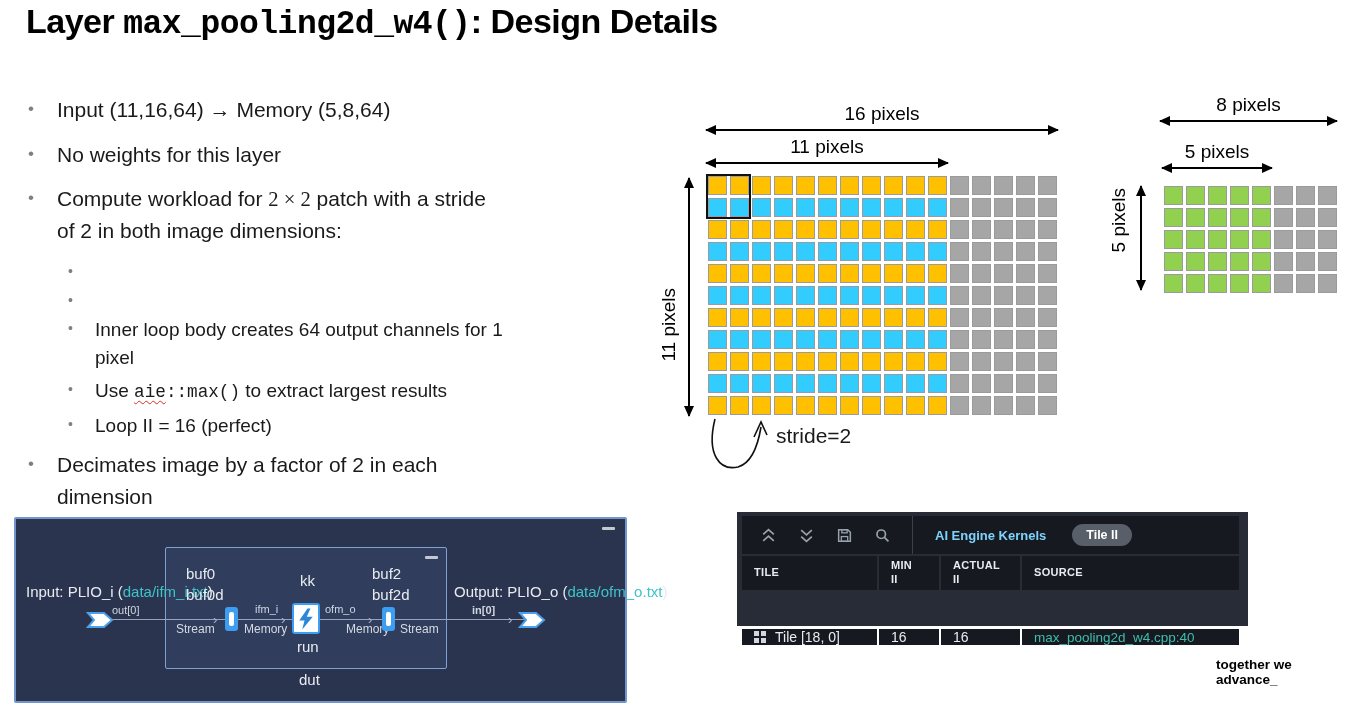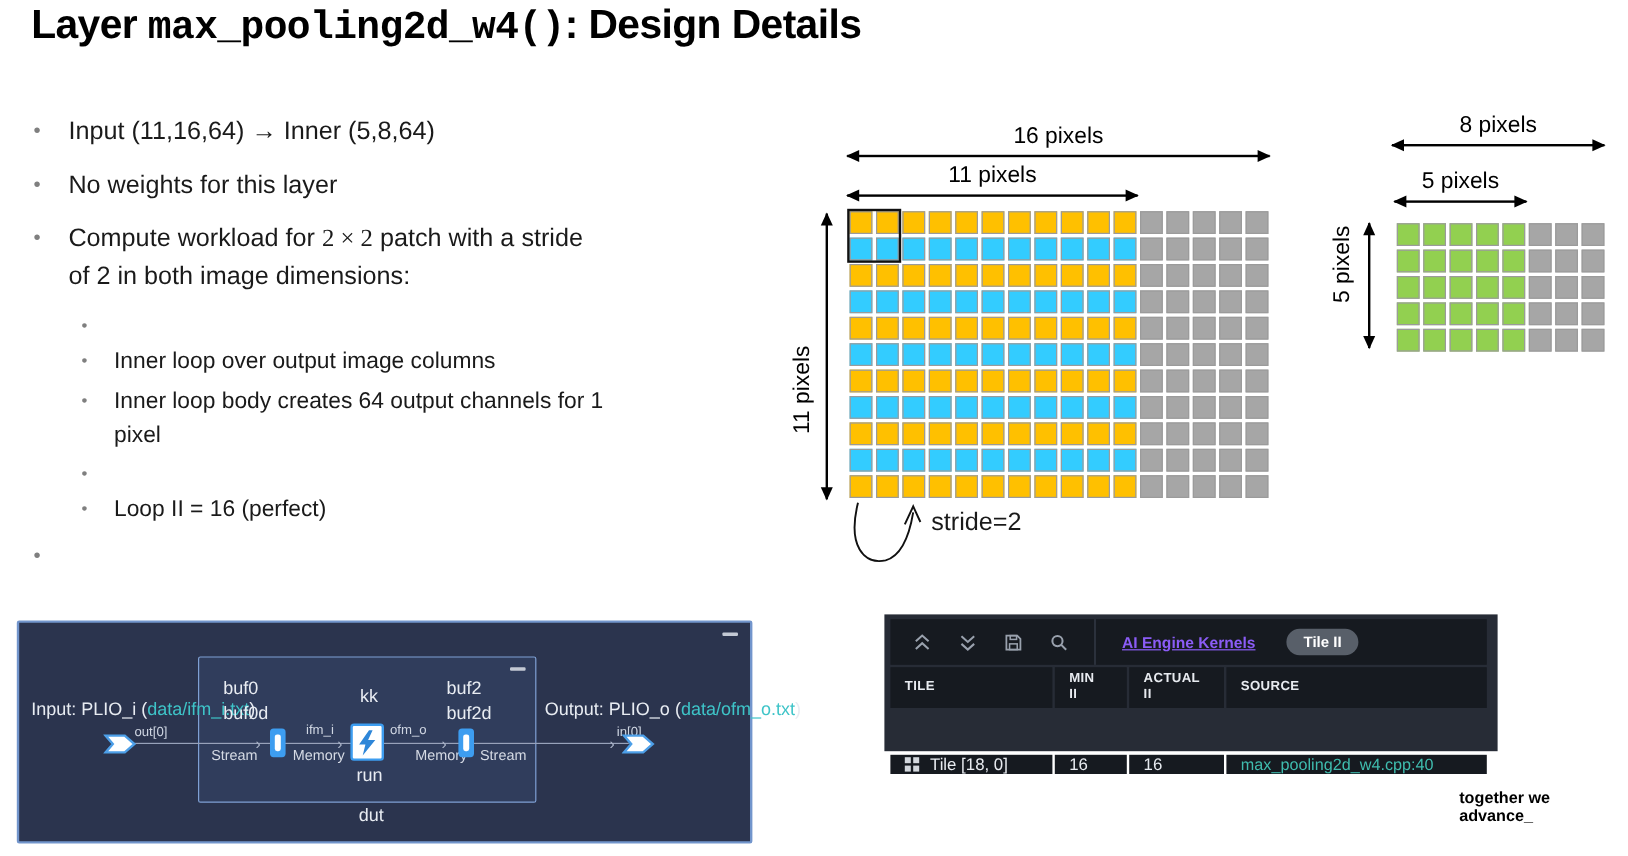--- a/index.html
+++ b/index.html
@@ -67,21 +67,21 @@
   .buficon::after { content:""; position:absolute; left:4px; top:5px; width:5px; height:14px; background:#fff; border-radius:2px; }
   #kernel-box { position:absolute; left:276px; top:84px; width:28px; height:31px; background:#fff;
      border:2px solid #3d9df0; border-radius:3px; z-index:3; display:flex; align-items:center; justify-content:center; }
 
   
   #loop-panel { position:absolute; left:737px; top:512px; width:511px; height:114px; background:#272c36; }
   #lp-inner { position:absolute; left:5px; top:4px; right:9px; bottom:5px; display:flex; flex-direction:column; gap:2px; }
   #lp-toolbar { flex:0 0 38px; background:#161a20; display:flex; align-items:center; }
   .tb-icon { width:17px; height:17px; margin-right:21px; cursor:pointer; flex:0 0 auto; }
   #tb-divider { width:1px; align-self:stretch; background:#3a4150; margin-right:22px; }
-  #tb-title { color:#8b5cf6; font-size:13px; font-weight:bold;text-decoration:underline; }
+  #tb-title { color:#7dd3fc; font-size:13px; font-weight:bold; }
   #tb-pill { margin-left:26px; background:#585f69; color:#fff; font-size:12.5px; font-weight:bold;
      padding:4px 14px; border-radius:12px; cursor:pointer; }
   .lp-grid { display:grid; grid-template-columns:135px 60px 79px 1fr; gap:2px; }
   #lp-head { flex:0 0 34px; }
   #lp-row { flex:1; cursor:pointer;margin-top:37px; }
   .th { background:#161a20; color:#e8ebf0; font-size:11px; font-weight:bold; letter-spacing:0.3px;
      display:flex; align-items:center; padding-left:12px; white-space:pre-line; line-height:1.25; }
   .td { background:#161a20; color:#e8ebf0; font-size:14px; display:flex; align-items:center; padding-left:12px; }
   #tile-icon { display:grid; grid-template-columns:5px 5px; gap:2px; margin-right:9px; }
   #tile-icon span { width:5px; height:5px; background:#d3d7dd; }
@@ -96,52 +96,54 @@
 </head>
 <body>
 
 <div id="title">
   <span>Layer </span><span class="code">max_pooling2d_w4()</span><span>: Design Details</span>
 </div>
 
 <div id="bullet-list">
     <div class="b l1">
       <span class="marker">•</span>
-      <span class="btext"><span>Input (11,16,64) → Inner (5,8,64)</span></span>
+      <span class="btext"><span>Input (11,16,64) → Memory (5,8,64)</span></span>
     </div>
     <div class="b l1">
       <span class="marker">•</span>
       <span class="btext"><span>No weights for this layer</span></span>
     </div>
     <div class="b l1">
       <span class="marker">•</span>
       <span class="btext"><span>Compute workload for </span><span class="seg-math">2 × 2</span><span> patch with a stride
 of 2 in both image dimensions:</span></span>
     </div>
     <div class="b l2">
       <span class="marker">•</span>
     </div>
     <div class="b l2">
       <span class="marker">•</span>
-      <span class="btext"><span>Inner loop over output image columns</span></span>
     </div>
     <div class="b l2">
       <span class="marker">•</span>
       <span class="btext"><span>Inner loop body creates 64 output channels for 1
 pixel</span></span>
     </div>
     <div class="b l2">
       <span class="marker">•</span>
+      <span class="btext"><span>Use </span><span class="seg-mono-error">aie</span><span class="seg-mono">::max()</span><span> to extract largest results</span></span>
     </div>
     <div class="b l2">
       <span class="marker">•</span>
       <span class="btext"><span>Loop II = 16 (perfect)</span></span>
     </div>
     <div class="b l1">
       <span class="marker">•</span>
+      <span class="btext"><span>Decimates image by a factor of 2 in each
+dimension</span></span>
     </div>
   </div>
 
 <div class="dimlabel" style="left:706px; top:103px; width:352px;">16 pixels</div>
 <div class="harrow" style="left:706px; top:129px; width:352px;"></div>
 <div class="dimlabel" style="left:706px; top:136px; width:242px;">11 pixels</div>
 <div class="harrow" style="left:706px; top:162px; width:242px;"></div>
 <div class="dimlabel vtext" style="left:658px; top:288px;">11 pixels</div>
 <div class="varrow" style="left:688px; top:178px; height:238px;"></div>
 
@@ -420,21 +422,21 @@
   <div class="gport" style="left:309px; top:84px;">ofm_o</div>
   <div class="gsmall" style="left:330px; top:103px;">Memory</div>
   <div class="buficon" style="left:366px; top:88px;"></div>
   <div class="gsmall" style="left:384px; top:103px;">Stream</div>
   <div class="gtext" style="left:356px; top:46px;">buf2</div>
   <div class="gtext" style="left:356px; top:67px;">buf2d</div>
 
   <div class="gtext" style="left:438px; top:64px;">
     <span>Output: PLIO_o (</span><span class="gfile">data/ofm_o.txt</span><span>)</span>
   </div>
-  <div class="gport" style="left:498px; top:85px;">in[0]</div>
+  <div class="gport" style="left:456px; top:85px;font-weight:bold;">in[0]</div>
   <svg class="pentagon" style="left:502px; top:92px;" width="28" height="18">
     <path d="M2 2 L18 2 L26 9 L18 16 L2 16 L8 9 Z" fill="#fff" stroke="#4d9fe8" stroke-width="2"></path>
   </svg>
 
   <div class="gtext" style="left:283px; top:152px;">dut</div>
 </div>
 
 <div id="loop-panel">
   <div id="lp-inner">
     <div id="lp-toolbar">

